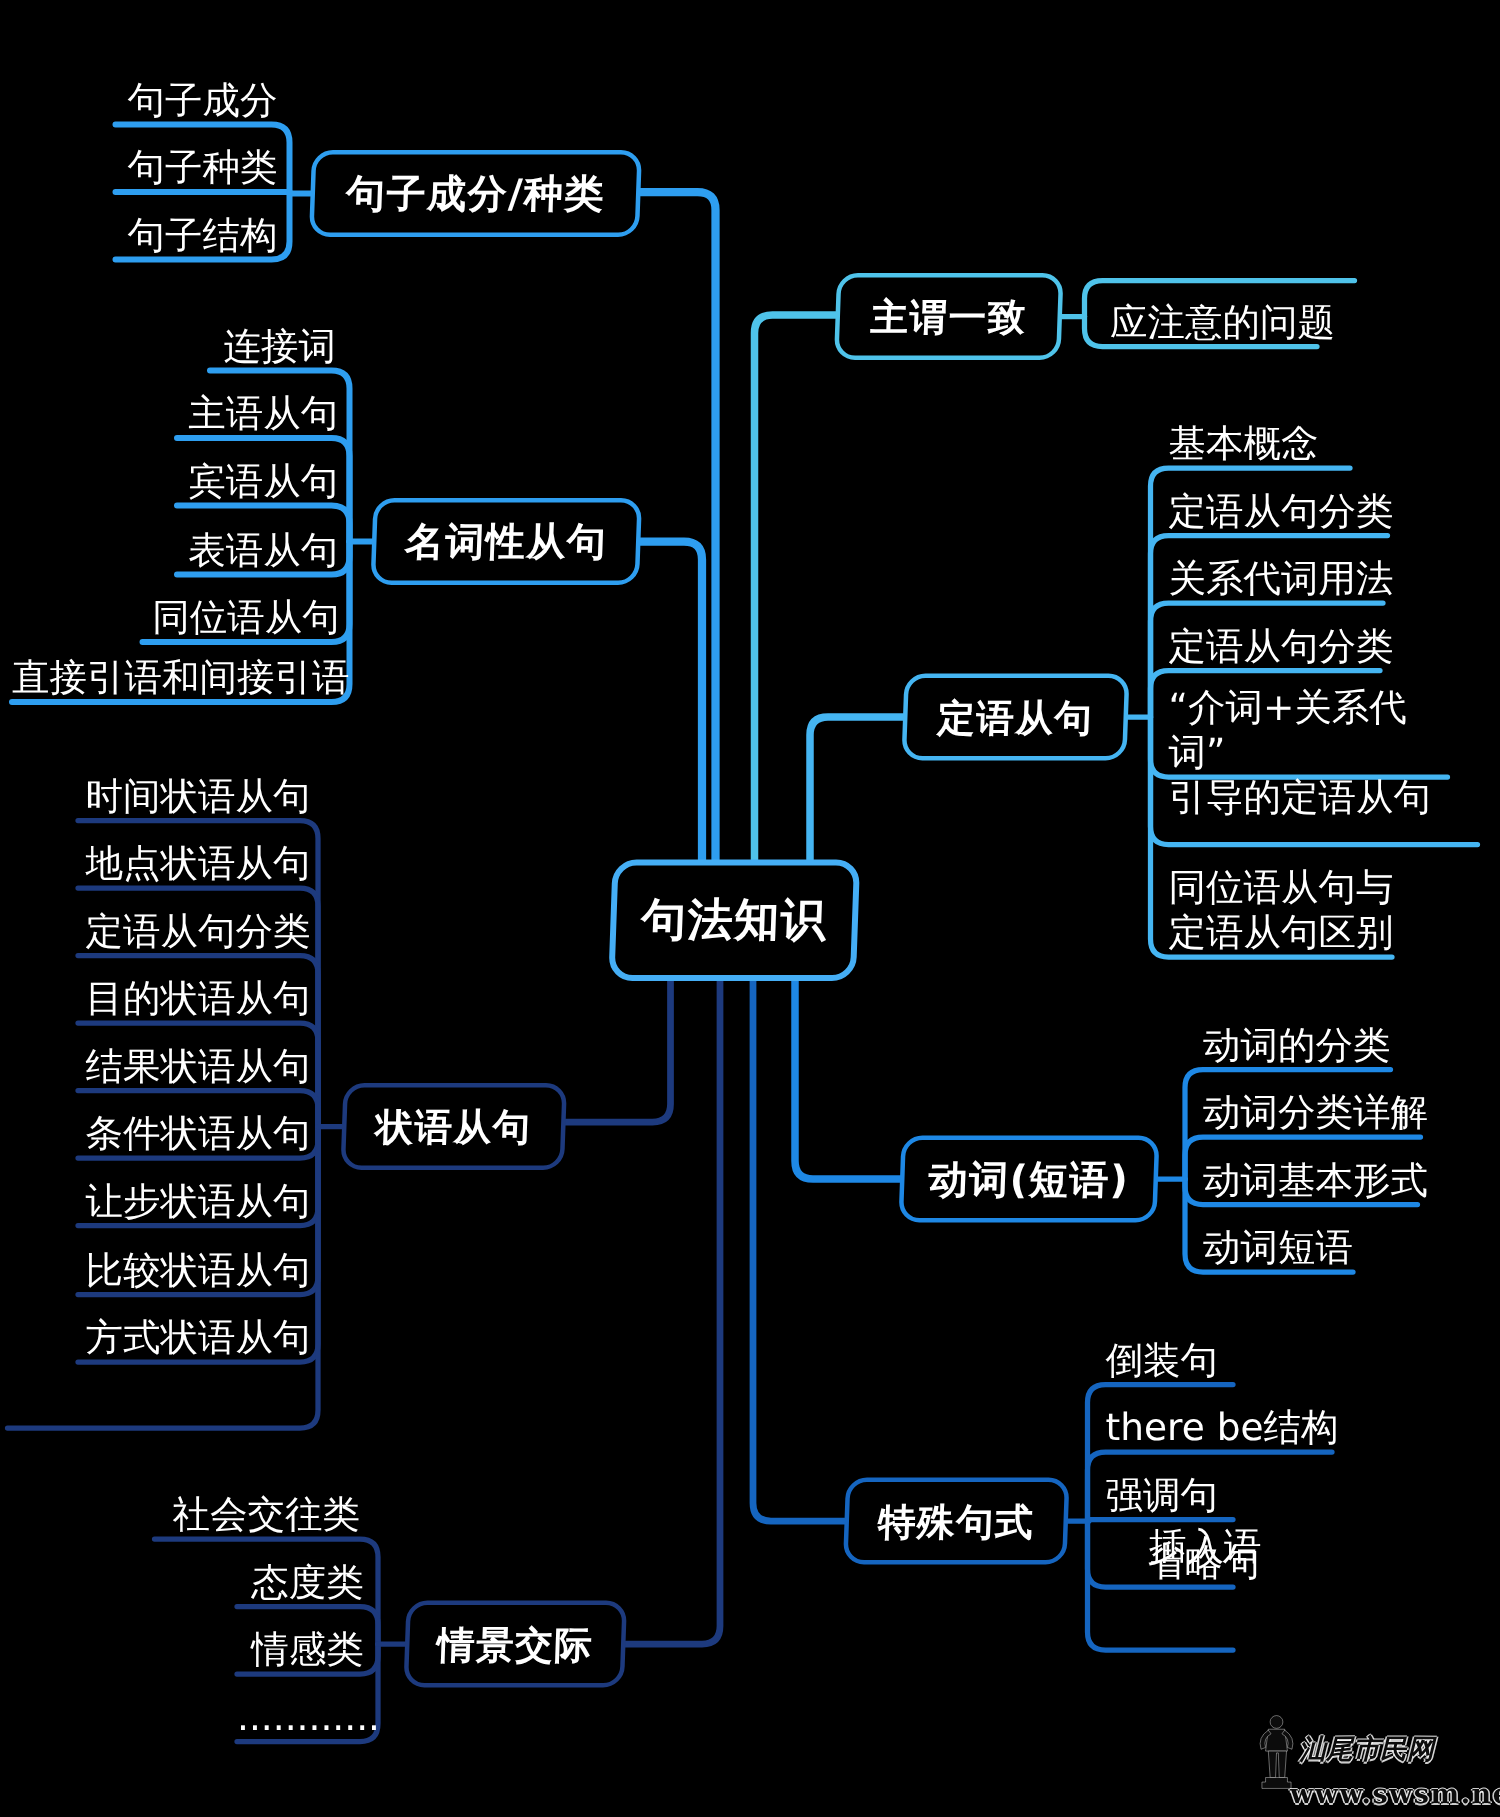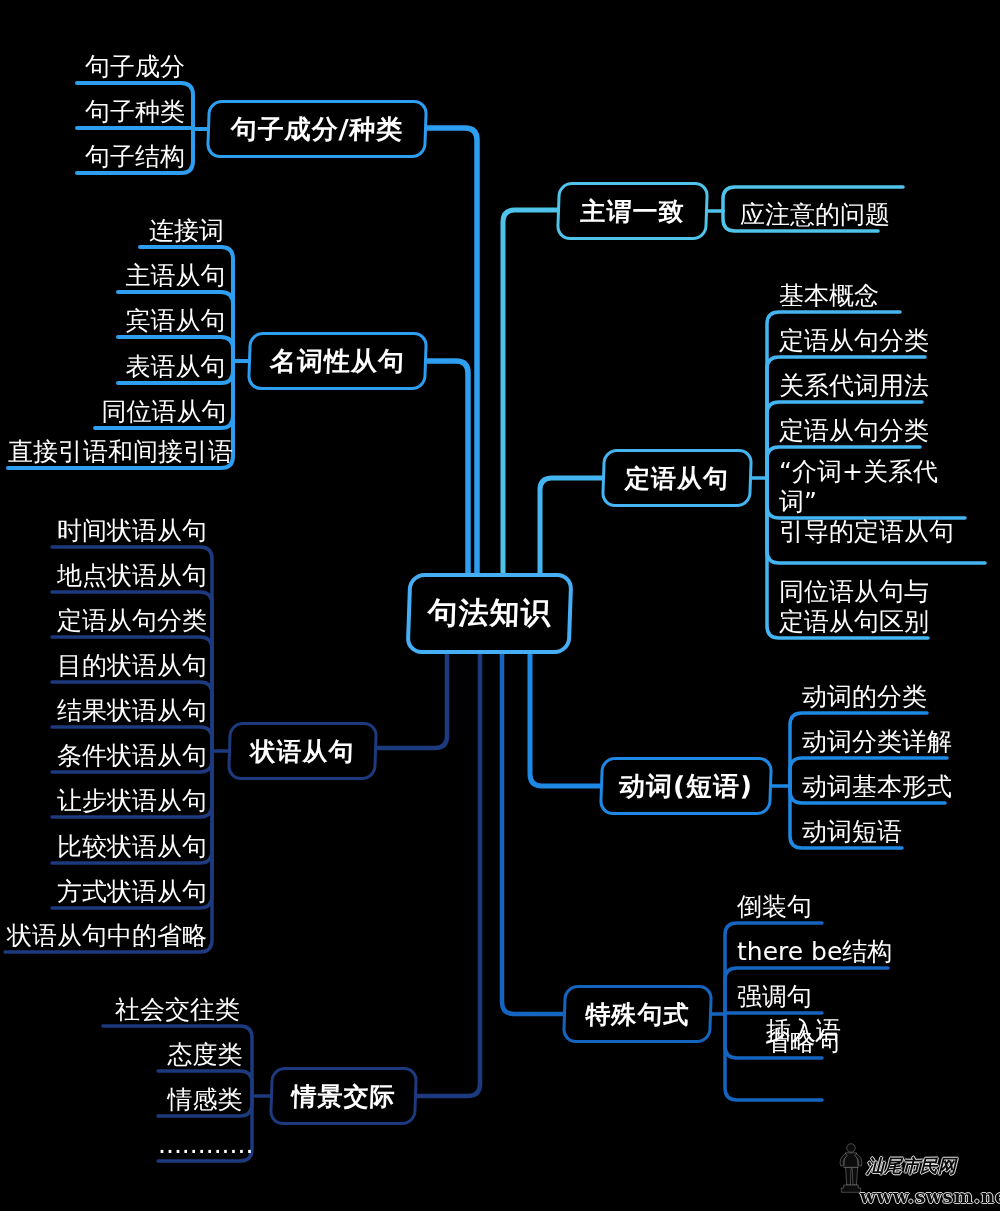--- a/index.html
+++ b/index.html
@@ -208,21 +208,20 @@
 
   <div class="cl ctr" style="left:52px; top:516px; width:160px;">时间状语从句</div>
   <div class="cl ctr" style="left:52px; top:561px; width:160px;">地点状语从句</div>
   <div class="cl ctr" style="left:52px; top:606px; width:160px;">定语从句分类</div>
   <div class="cl ctr" style="left:52px; top:651px; width:160px;">目的状语从句</div>
   <div class="cl ctr" style="left:52px; top:696px; width:160px;">结果状语从句</div>
   <div class="cl ctr" style="left:52px; top:741px; width:160px;">条件状语从句</div>
   <div class="cl ctr" style="left:52px; top:786px; width:160px;">让步状语从句</div>
   <div class="cl ctr" style="left:52px; top:832px; width:160px;">比较状语从句</div>
   <div class="cl ctr" style="left:52px; top:877px; width:160px;">方式状语从句</div>
-  <div class="cl ctr" style="left:2px;  top:921px; width:210px;">状语从句中的省略</div>
 
   <div class="cl" style="left:802px; top:682px; width:135px;">动词的分类</div>
   <div class="cl" style="left:802px; top:727px; width:150px;">动词分类详解</div>
   <div class="cl" style="left:802px; top:772px; width:150px;">动词基本形式</div>
   <div class="cl" style="left:802px; top:817px; width:110px;">动词短语</div>
 
   <div class="cl" style="left:737px; top:892px;  width:90px;">倒装句</div>
   <div class="cl" style="left:737px; top:937px;  width:160px;">there be结构</div>
   <div class="cl" style="left:737px; top:982px;  width:90px;">强调句</div>
   <div class="cl" style="left:737px; top:1027px; width:90px;margin-left:28px;">省略句</div>

